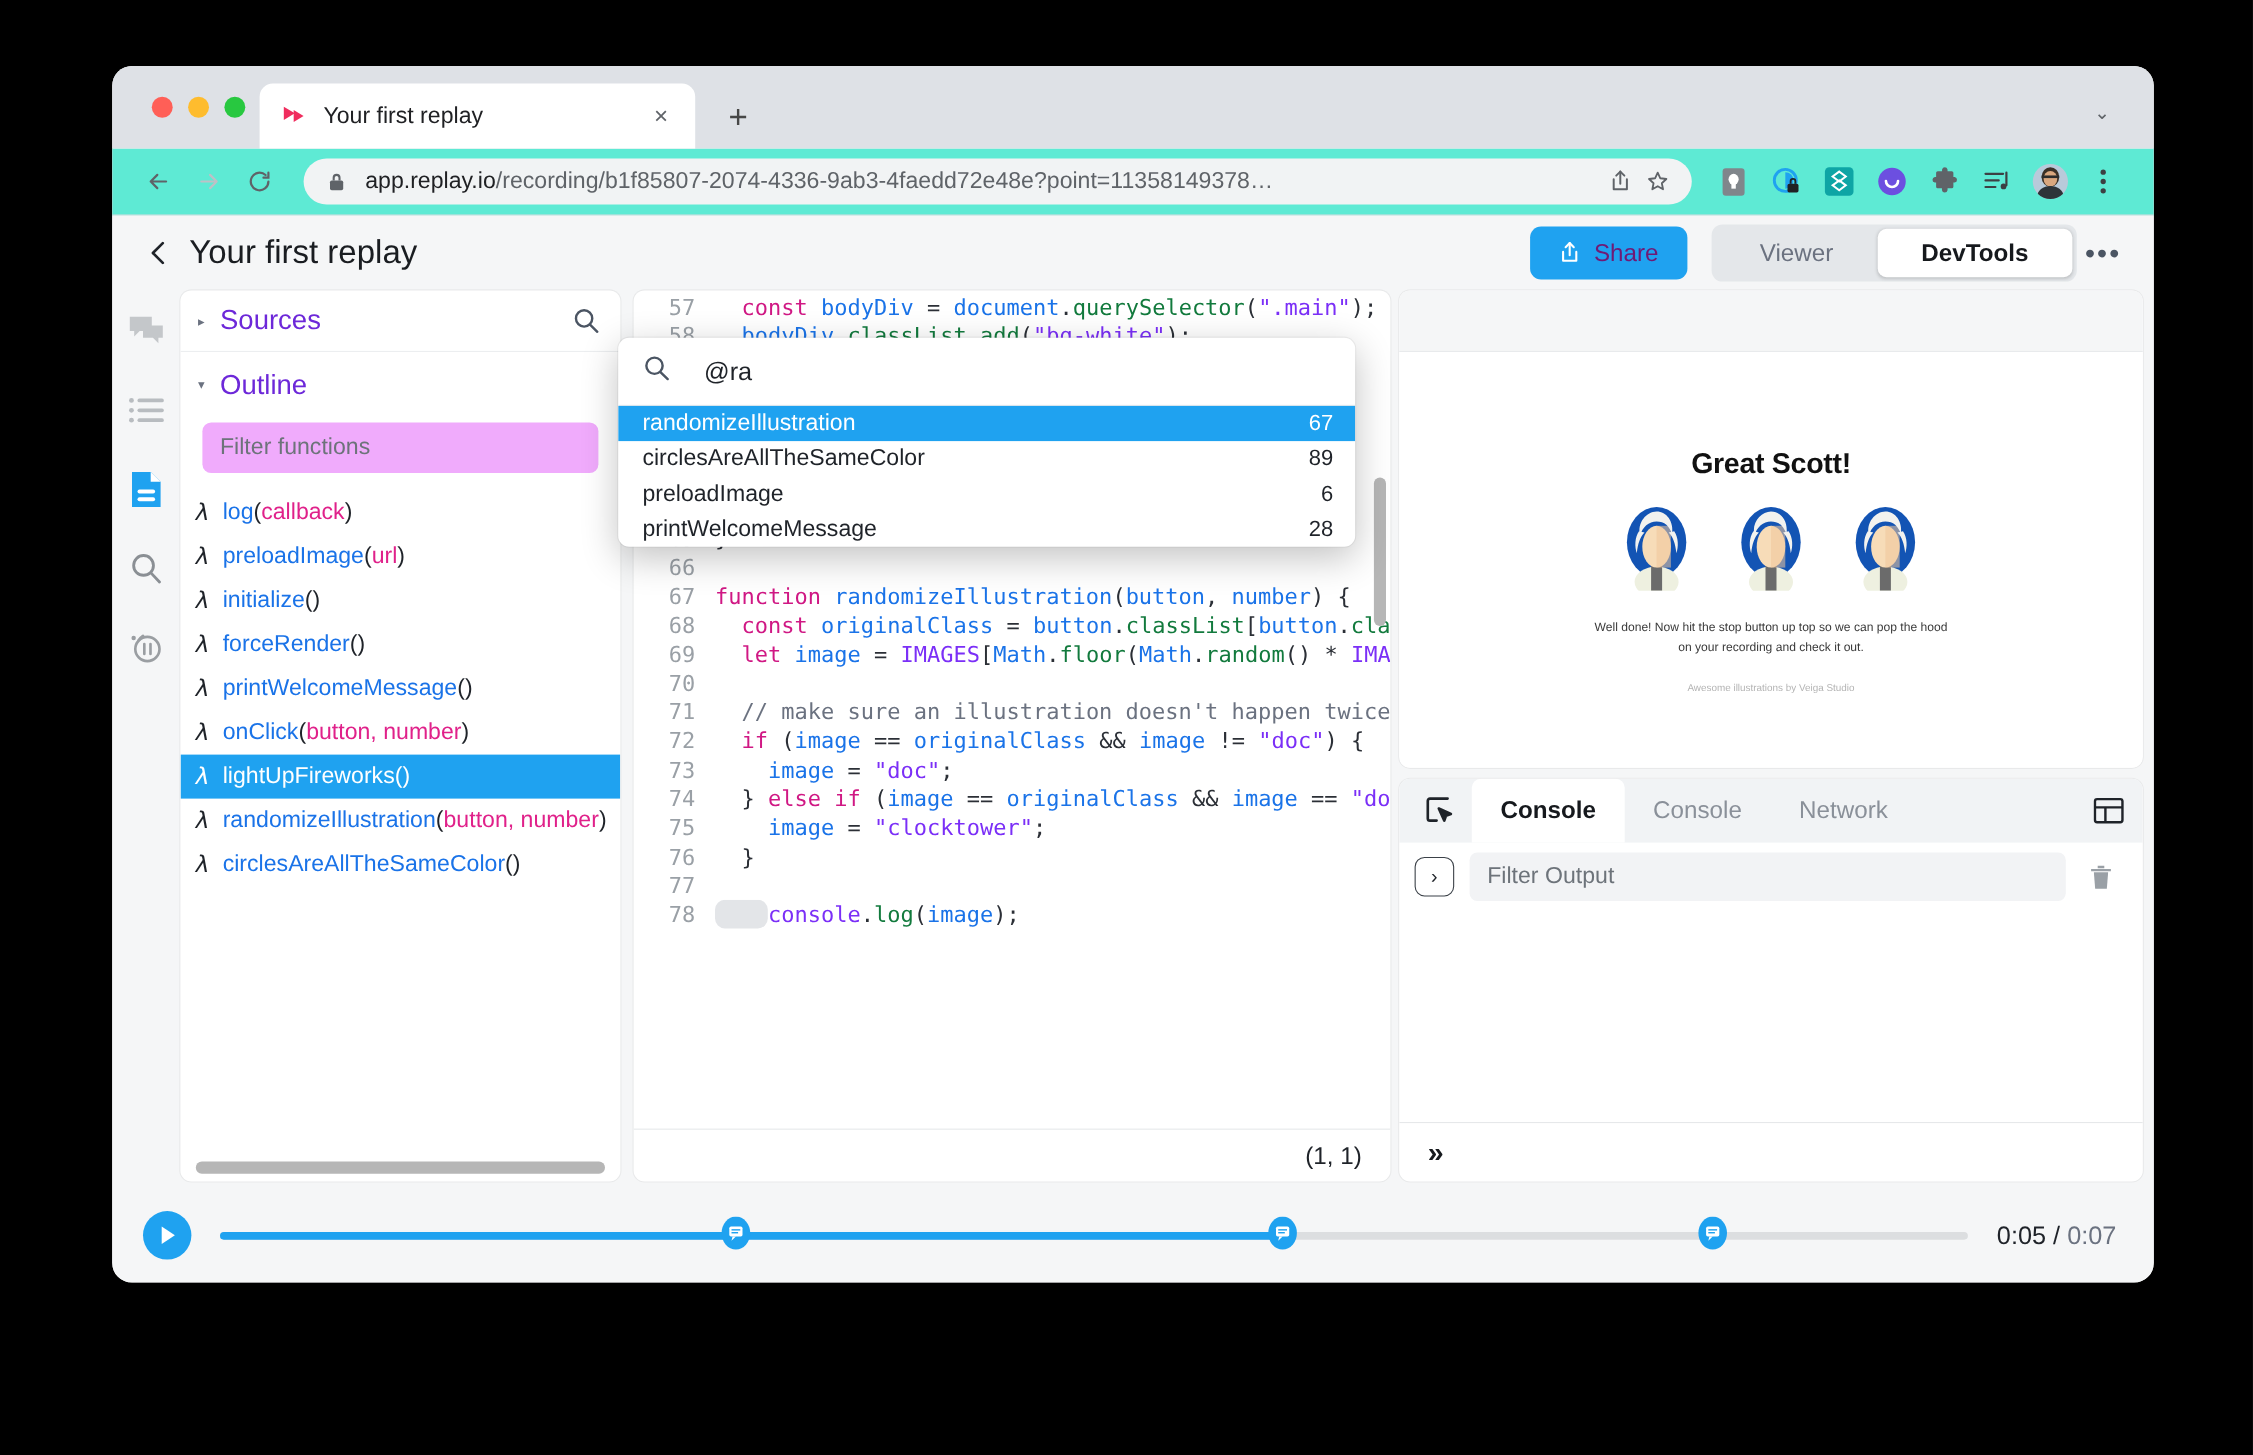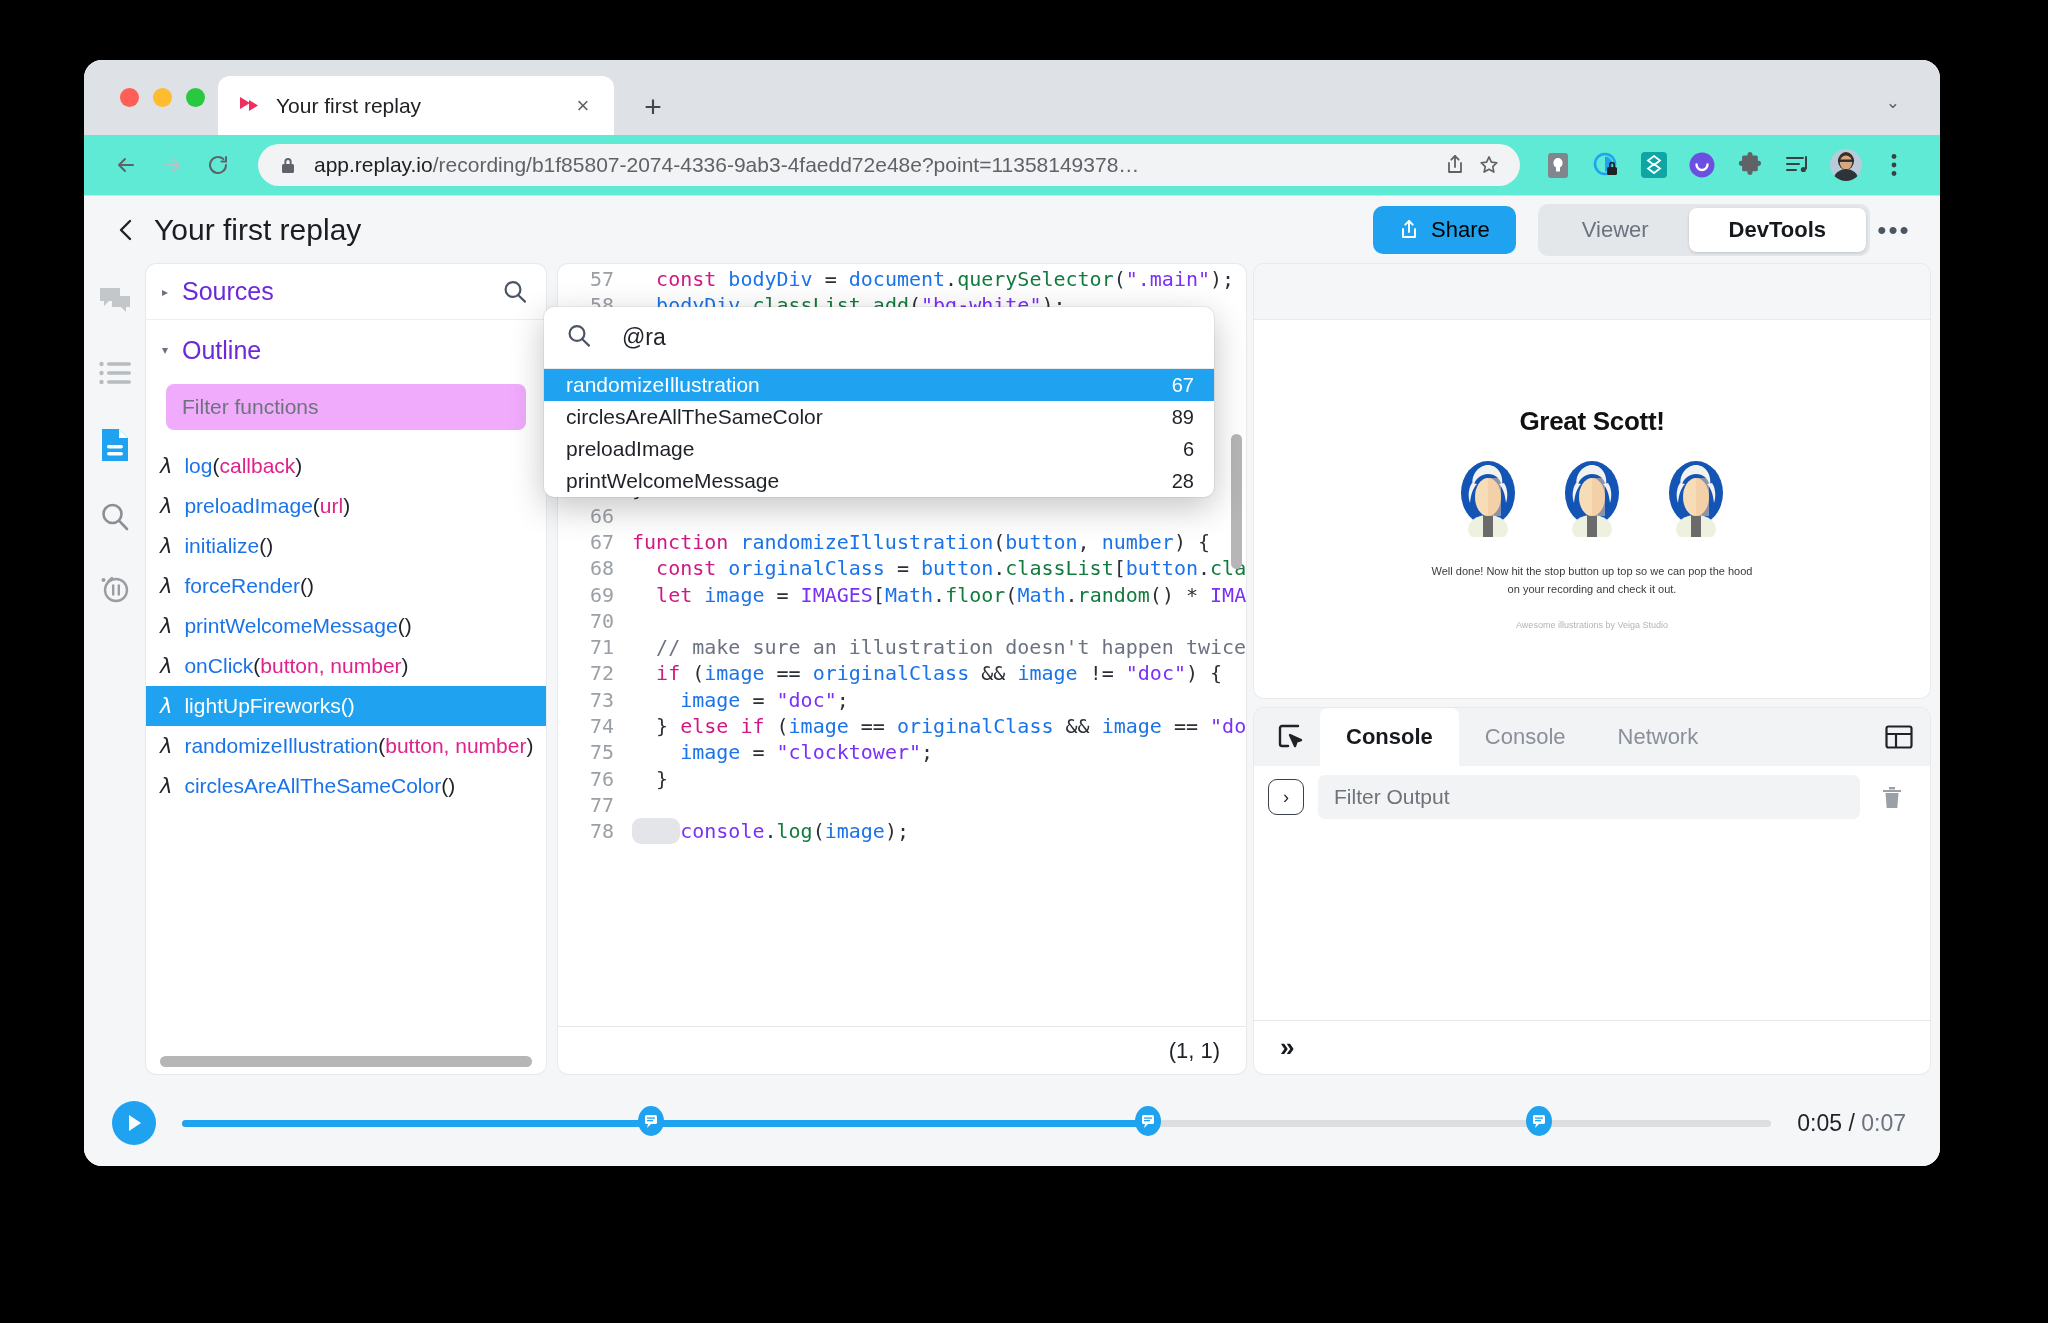--- a/index.html
+++ b/index.html
@@ -6,21 +6,21 @@
   html, body {
     width: 2048px; height: 1323px;
     background: #000;
     font-family: "Liberation Sans", sans-serif;
     overflow: hidden;
   }
 
   
   .browser-window {
     position: absolute;
-    left: 84px; top: 60px;
+    left: 102px; top: 60px;
     width: 1856px; height: 1106px;
     background: #ffffff;
     border-radius: 18px;
     overflow: hidden;
     box-shadow: 0 20px 60px rgba(0,0,0,.5);
   }
 
   
   .tabstrip {
     height: 75px;
@@ -116,21 +116,21 @@
     height: 68px;
     display: flex; align-items: center;
     padding: 0 22px 0 24px;
     position: relative;
     flex: 0 0 68px;
   }
   .back-chev { width: 36px; flex: 0 0 36px; display:flex; align-items:center; justify-content:center; color:#1f2329; }
   .app-title { font-size: 30px; color: #1a1d21; margin-left: 10px; }
   .hdr-right { margin-left: auto; display: flex; align-items: center; gap: 0; }
   .share-btn {
-    background: #1fa2f0; color: #000000;
+    background: #1fa2f0; color: #701a75;
     height: 48px;
     border-radius: 10px;
     display: flex; align-items: center; gap: 12px;
     padding: 0 26px;
     font-size: 22px;
     border: none;
   }
   .viewmode {
     display: flex; align-items: center;
     background: #e4e7ea;

